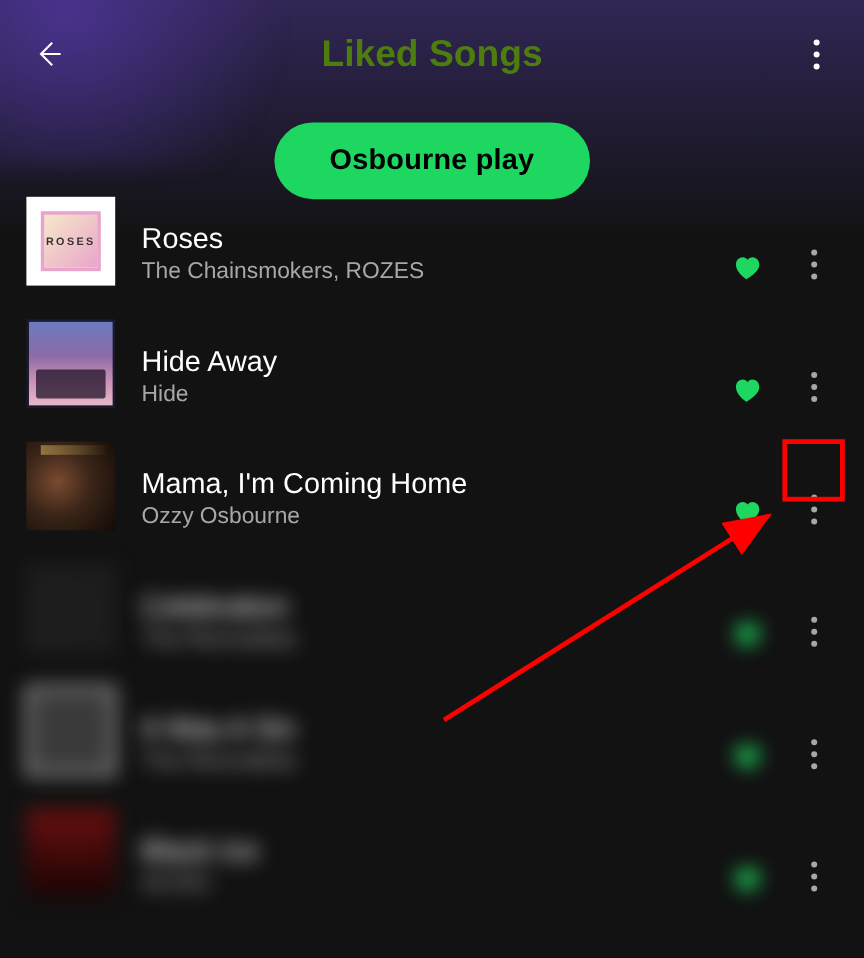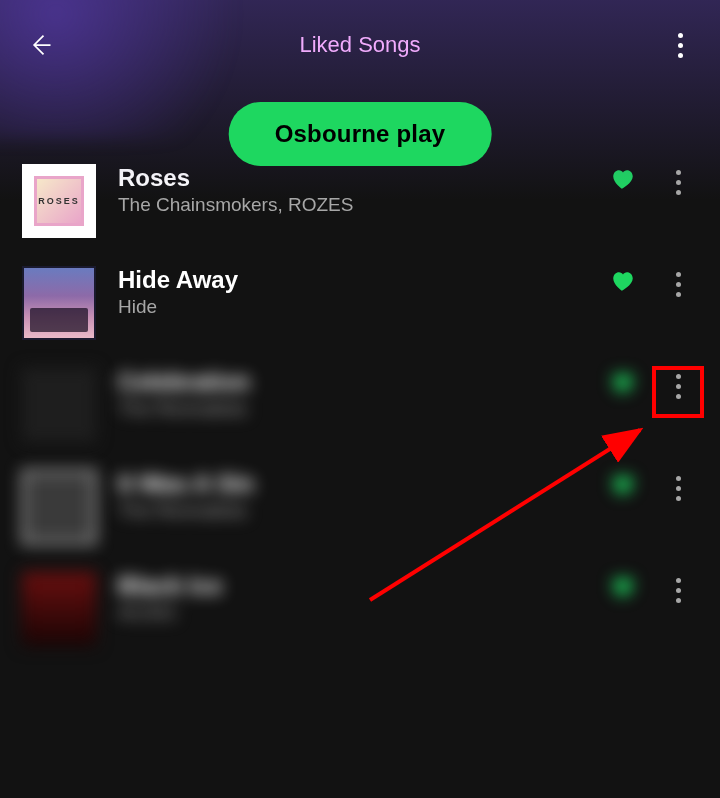--- a/index.html
+++ b/index.html
@@ -56,23 +56,23 @@
       cursor: pointer;
     }
     .back-btn svg {
       width: 28px;
       height: 28px;
       stroke: #fff;
       stroke-width: 1.5;
       fill: none;
     }
     .header-title {
-      font-size: 22px;
-      font-weight: 400;
-      color: #f0abfc;
+      font-size: 31px;
+      font-weight: 700;
+      color: #4d7c0f;
     }
     .header-more {
       position: absolute;
       right: 20px;
       top: 50%;
       transform: translateY(-50%);
       width: 40px;
       height: 40px;
       display: flex;
       align-items: center;
@@ -107,21 +107,21 @@
       border: none;
       cursor: pointer;
       z-index: 5;
       letter-spacing: 0.2px;
     }
     .song-list {
       padding-top: 60px;
     }
     .song-item {
       display: flex;
-      align-items: flex-start;
+      align-items: flex-end;
       padding: 14px 24px 14px 22px;
       gap: 22px;
     }
     .song-item.blurred .album-art,
     .song-item.blurred .song-info,
     .song-item.blurred .heart-icon {
       filter: blur(8px);
     }
     .album-art {
       width: 74px;
@@ -184,21 +184,21 @@
     }
     .art-generic3 {
       background: linear-gradient(180deg,#6a0f0f,#1a0404);
     }
     .song-info {
       flex: 1;
       min-width: 0;
     }
     .song-title {
       font-size: 24px;
-      font-weight: 700;
+      font-weight: 400;
       color: #fff;
       margin-bottom: 2px;
       white-space: nowrap;
       overflow: hidden;
       text-overflow: ellipsis;
     }
     .song-artist {
       font-size: 19px;
       color: #a7a7a7;
       white-space: nowrap;
@@ -300,20 +300,39 @@
     </div>
     <div class="item-more">
       <div class="dots-vert muted">
           <span></span>
           <span></span>
           <span></span>
         </div>
     </div>
   </div>
 
+  <div class="song-item">
+    <div class="album-art art-mama"></div>
+    <div class="song-info">
+      <div class="song-title">Mama, I'm Coming Home</div>
+      <div class="song-artist">Ozzy Osbourne</div>
+    </div>
+    <div class="heart-icon">
+      <svg viewBox="0 0 24 24">
+          <path d="M12 21s-8-5.3-8-11.2C4 6.2 6.5 4 9.3 4c1.6 0 2.9.9 3.7 2 0.8-1.1 2.1-2 3.7-2C19.5 4 22 6.2 22 9.8 22 15.7 12 21 12 21z" transform="translate(-1 0)"></path>
+        </svg>
+    </div>
+    <div class="item-more">
+      <div class="dots-vert muted">
+          <span></span>
+          <span></span>
+          <span></span>
+        </div>
+    </div>
+  </div>
 
   <div class="song-item blurred">
     <div class="album-art art-generic1"></div>
     <div class="song-info">
       <div class="song-title">Celebration</div>
       <div class="song-artist">The Revivalists</div>
     </div>
     <div class="heart-icon">
       <svg viewBox="0 0 24 24">
           <path d="M12 21s-8-5.3-8-11.2C4 6.2 6.5 4 9.3 4c1.6 0 2.9.9 3.7 2 0.8-1.1 2.1-2 3.7-2C19.5 4 22 6.2 22 9.8 22 15.7 12 21 12 21z" transform="translate(-1 0)"></path>

